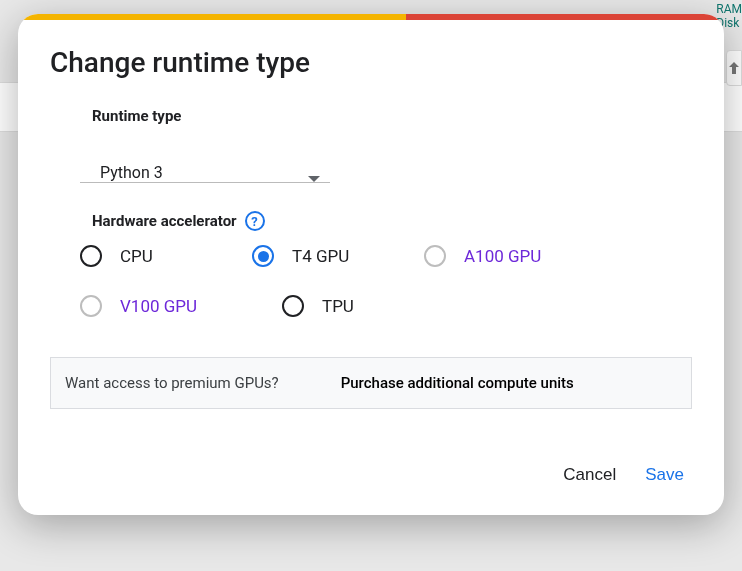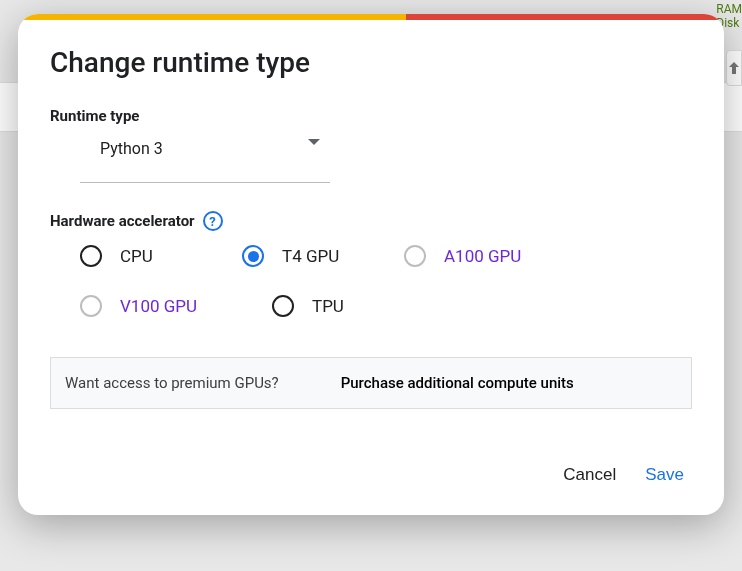--- a/index.html
+++ b/index.html
@@ -18,21 +18,21 @@
       width: 100%;
       height: 50px;
       background: #fff;
       border-top: 1px solid #ddd;
       border-bottom: 1px solid #ddd;
     }
     .bg-badge {
       position: absolute;
       top: 0; right: 0;
       font-size: 12px;
-      color: #4d7c0f;
+      color: #0f766e;
       line-height: 1.2;
       padding: 2px 0;
     }
     .bg-upload {
       position: absolute;
       top: 50px;
       right: 0;
       width: 16px;
       height: 36px;
       background: #fff;
@@ -68,57 +68,58 @@
       margin-bottom: 28px;
     }
     .section-label {
       font-size: 15px;
       font-weight: 700;
       color: #202124;
       margin-bottom: 14px;
       display: flex;
       align-items: center;
       gap: 8px;
+      margin-left: 42px;
     }
     .help-icon {
       width: 20px; height: 20px;
       border: 2.2px solid #1a73e8;
       border-radius: 50%;
       display: inline-flex;
       align-items: center;
       justify-content: center;
       color: #1a73e8;
       font-size: 13px;
       font-weight: 700;
     }
     .select {
       margin-left: 30px;
       margin-bottom: 28px;
       width: 250px;
       height: 44px;
       border-bottom: 1px solid #bbb;
       display: flex;
-      align-items: flex-start;
+      align-items: flex-end;
       justify-content: space-between;
       padding: 0 10px 0 20px;
       cursor: pointer;
     }
     .select-value {
       font-size: 16px;
       color: #202124;
     }
     .select-caret {
       width: 0; height: 0;
       border-left: 6px solid transparent;
       border-right: 6px solid transparent;
       border-top: 6px solid #5f6368;
     }
     .radio-row {
       display: flex;
-      gap: 12px;
+      gap: 22px;
       margin-left: 30px;
       margin-bottom: 28px;
       flex-wrap: wrap;
     }
     .radio-item {
       display: flex;
       align-items: center;
       gap: 18px;
       min-width: 150px;
       cursor: pointer;

